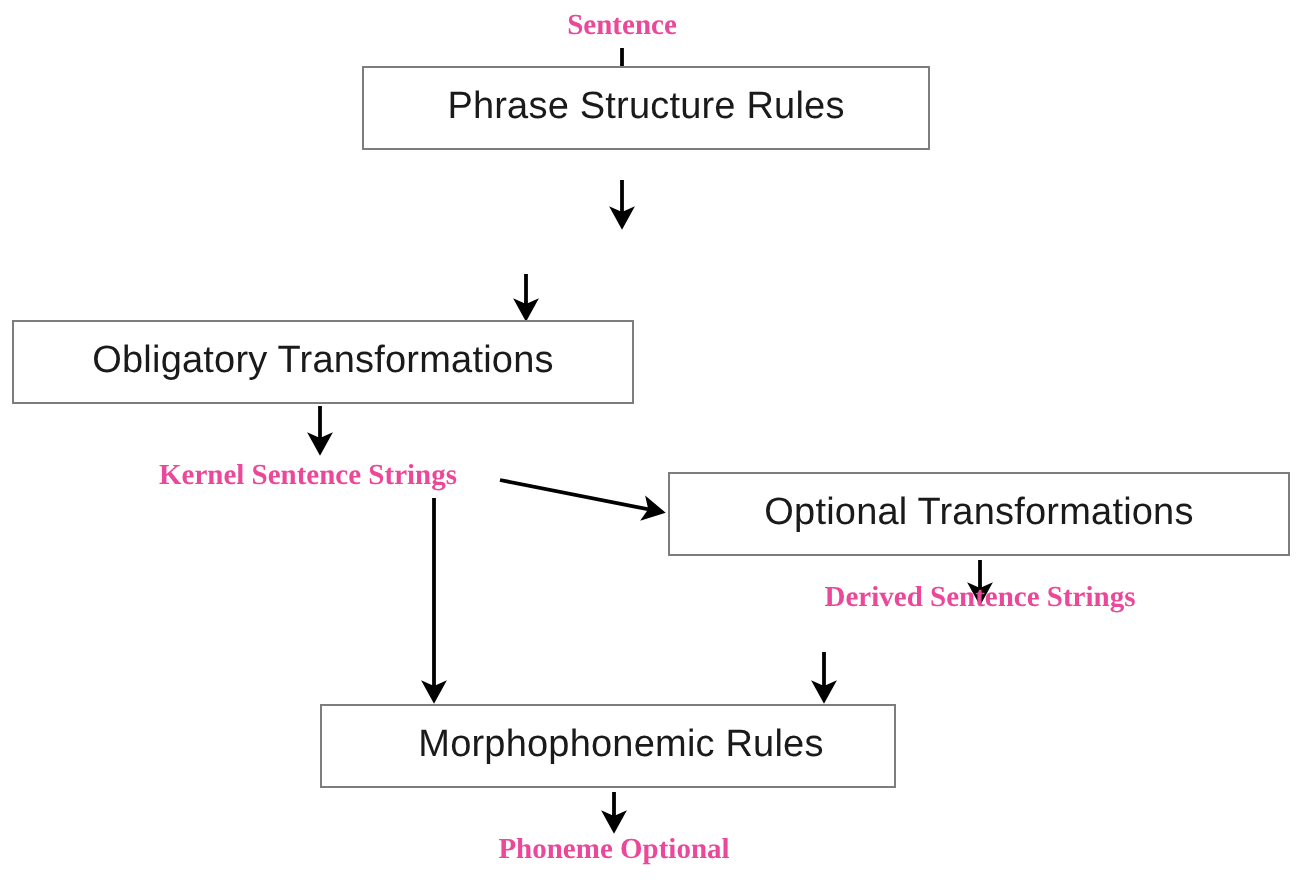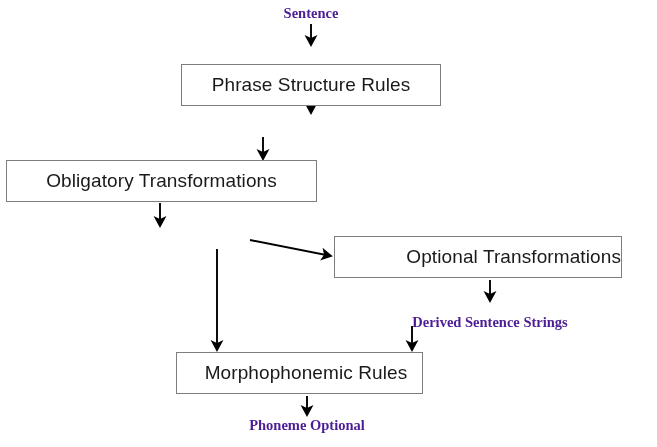--- a/index.html
+++ b/index.html
@@ -32,21 +32,21 @@
     color: #1a1a1a;
     letter-spacing: 0.1px;
     white-space: nowrap;
   }
   
   .flow-label {
     position: absolute;
     font-family: "Liberation Serif", serif;
     font-size: 14.5px;
     font-weight: 700;
-    color: #4c1d95;
+    color: #ec4899;
     white-space: nowrap;
     text-align: center;
   }
   
   .arrows {
     position: absolute;
     left: 0;
     top: 0;
     width: 657px;
     height: 447px;
@@ -80,34 +80,35 @@
     <line x1="490" y1="280" x2="490" y2="301" stroke="#000000" stroke-width="1.9" marker-end="url(#ah)"></line>
 
     <line x1="412" y1="326" x2="412" y2="350" stroke="#000000" stroke-width="1.9" marker-end="url(#ah)"></line>
 
     <line x1="307" y1="396" x2="307" y2="415" stroke="#000000" stroke-width="1.9" marker-end="url(#ah)"></line>
   </svg>
 
   <div class="flow-label" style="left:251px; top:5px; width:120px;">Sentence</div>
 
 
+  <div class="flow-label" style="left:58px; top:230px; width:192px;">Kernel Sentence Strings</div>
 
-  <div class="flow-label" style="left:392px; top:314px; width:196px;">Derived Sentence Strings</div>
+  <div class="flow-label" style="left:392px; top:291px; width:196px;">Derived Sentence Strings</div>
 
   <div class="flow-label" style="left:242px; top:417px; width:130px;">Phoneme Optional</div>
 
-  <div class="box" style="left:181px; top:64px; width:260px; height:42px;">
+  <div class="box" style="left:181px; top:33px; width:284px; height:42px;">
     <span class="box-label">Phrase Structure Rules</span>
   </div>
 
   <div class="box" style="left:6px; top:160px; width:311px; height:42px;text-align:center;">
     <span class="box-label">Obligatory Transformations</span>
   </div>
 
-  <div class="box" style="left:334px; top:236px; width:288px; height:42px;justify-content:flex-end;">
+  <div class="box" style="left:334px; top:236px; width:311px; height:42px;">
     <span class="box-label">Optional Transformations</span>
   </div>
 
-  <div class="box" style="left:176px; top:352px; width:247px; height:42px;padding-left:13px;">
+  <div class="box" style="left:160px; top:352px; width:288px; height:42px;padding-left:13px;">
     <span class="box-label">Morphophonemic Rules</span>
   </div>
 
 </div>
 
 </body></html>

